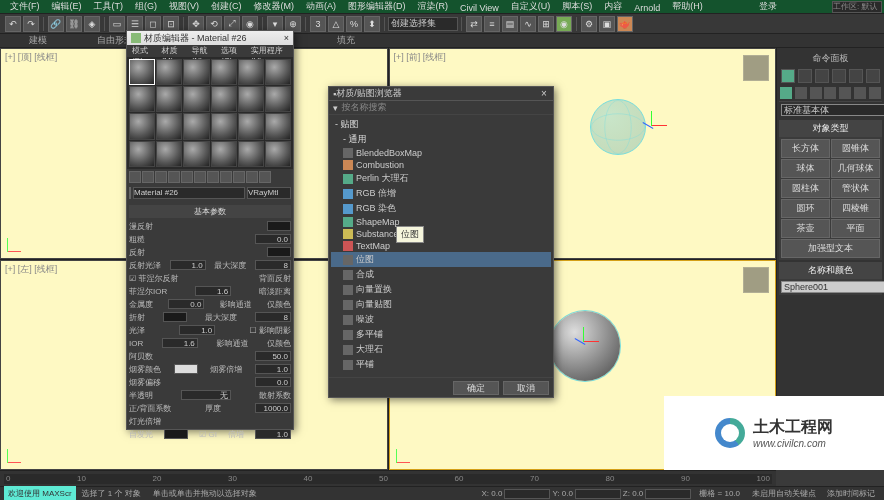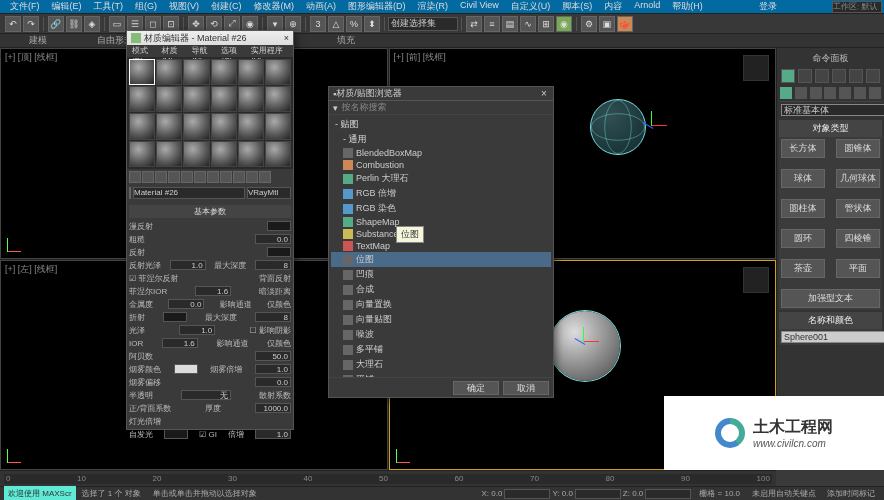--- a/index.html
+++ b/index.html
@@ -1,37 +1,37 @@
 <!DOCTYPE html>
 <html><head>
 <meta charset="utf-8">
 <style>
 * { margin: 0; padding: 0; box-sizing: border-box; font-family: "Microsoft YaHei", sans-serif; }
 body { width: 884px; height: 500px; background: #3a3a3a; color: #ccc; font-size: 10px; overflow: hidden; position: relative; }
-.menubar { height: 14px; background: #0369a1; display: flex; align-items: flex-start; padding: 0 4px; border-bottom: 1px solid #222; }
+.menubar { height: 14px; background: #14532d; display: flex; align-items: flex-end; padding: 0 4px; border-bottom: 1px solid #222; }
 .menubar span { margin: 0 6px; font-size: 9px; color: #ddd; }
 .toolbar { height: 20px; background: #383838; display: flex; align-items: center; padding: 0 4px; border-bottom: 1px solid #222; }
 .tb-btn { width: 16px; height: 16px; background: #555; margin: 0 1px; border: 1px solid #666; display: inline-flex; align-items: center; justify-content: center; font-size: 9px; color: #ddd; }
 .tb-sep { width: 1px; height: 14px; background: #555; margin: 0 3px; }
 .tb-input { height: 14px; background: #2a2a2a; border: 1px solid #555; color: #ccc; font-size: 9px; padding: 0 2px; width: 70px; }
 .ribbon { height: 14px; background: #333; display: flex; align-items: center; padding: 0 4px; border-bottom: 1px solid #222; }
 .ribbon span { margin: 0 25px; font-size: 9px; color: #aaa; }
 .wk { position: absolute; top: 48px; left: 0; right: 108px; bottom: 30px; display: grid; grid-template-columns: 1fr 1fr; grid-template-rows: 1fr 1fr; gap: 1px; background: #222; }
-.vp { background: #000000; position: relative; border: 1px solid #444; }
+.vp { background: #fef9c3; position: relative; border: 1px solid #444; }
 .vp.active { border: 1px solid #d4a017; }
 .vp-label { position: absolute; top: 2px; left: 4px; font-size: 9px; color: #888; }
 .cmd-panel { position: absolute; top: 48px; right: 0; width: 108px; bottom: 30px; background: #333; border-left: 1px solid #222; padding: 2px; overflow: hidden; }
 .cmd-title { font-size: 9px; color: #bbb; text-align: center; padding: 2px 0; }
 .cmd-tabs { display: flex; justify-content: space-around; padding: 2px 0; }
 .cmd-tab { width: 14px; height: 14px; background: #444; border: 1px solid #555; }
 .cmd-row { display: flex; justify-content: space-around; padding: 2px 0; border-bottom: 1px solid #444; }
 .cmd-ico { width: 12px; height: 12px; background: #555; }
 .rollout { background: #3b3b3b; margin: 2px 0; }
 .rollout-h { font-size: 9px; color: #eee; padding: 2px 4px; background: #444; text-align: center; }
-.prim-grid { display: grid; grid-template-columns: 1fr 1fr; gap: 11px; padding: 2px; }
+.prim-grid { display: grid; grid-template-columns: 1fr 1fr; gap: 1px; padding: 2px; }
 .prim-btn { background: #555; border: 1px solid #666; font-size: 9px; color: #ddd; text-align: center; padding: 2px; }
 .nc-row { display: flex; align-items: flex-start; padding: 2px; }
 .nc-input { flex: 1; background: #ccc; color: #333; border: 1px solid #888; height: 12px; font-size: 9px; padding: 0 2px; }
 .nc-sw { width: 14px; height: 12px; background: #d4c88a; margin-left: 2px; }
 .mat-win { position: absolute; top: 30px; left: 126px; width: 168px; height: 400px; background: #3a3a3a; border: 1px solid #555; box-shadow: 2px 2px 8px rgba(0,0,0,.5); z-index: 5; }
 .mat-title { height: 14px; background: linear-gradient(#eee,#ddd); display: flex; align-items: center; padding: 0 4px; font-size: 9px; color: #333; }
 .mat-title-ico { width: 10px; height: 10px; background: #8b7; margin-right: 3px; }
 .mat-menu { height: 12px; background: #3a3a3a; display: flex; padding: 0 2px; }
 .mat-menu span { font-size: 8px; color: #ccc; margin: 0 3px; }
 .slots { display: grid; grid-template-columns: repeat(6,1fr); gap: 1px; padding: 2px; background: #2a2a2a; }
@@ -449,24 +449,20 @@
     <div class="brw-item">
         <div class="brw-ico r"></div>
         <span>TextMap</span>
       </div>
     <div class="brw-item hl">
         <div class="brw-ico"></div>
         <span>位图</span>
       </div>
     <div class="brw-item">
         <div class="brw-ico"></div>
-        <span>凹痕</span>
-      </div>
-    <div class="brw-item">
-        <div class="brw-ico"></div>
         <span>合成</span>
       </div>
     <div class="brw-item">
         <div class="brw-ico"></div>
         <span>向量置换</span>
       </div>
     <div class="brw-item">
         <div class="brw-ico"></div>
         <span>向量贴图</span>
       </div>

